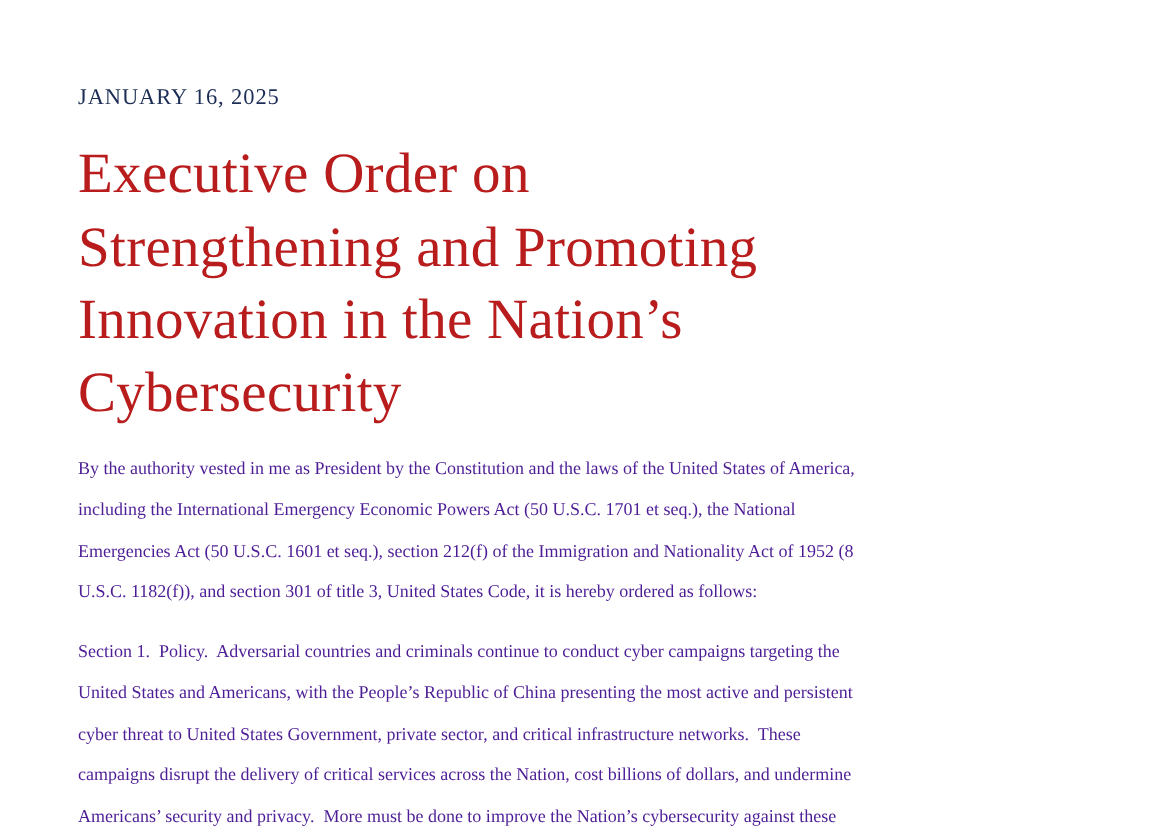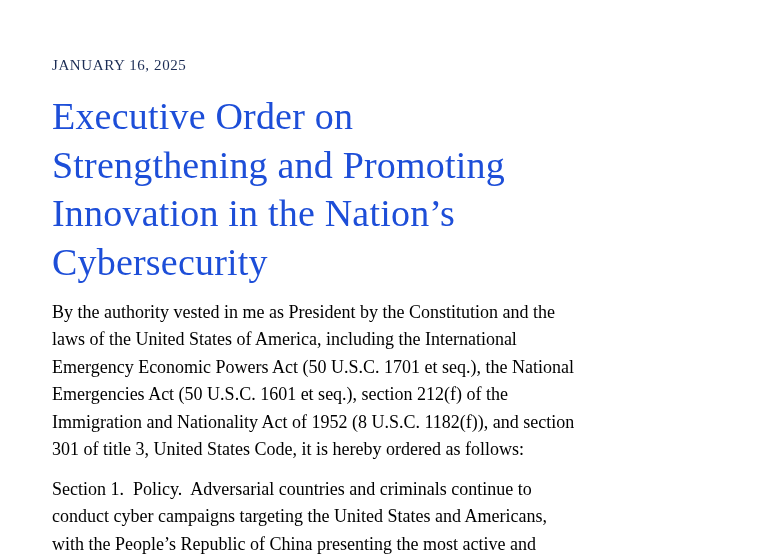--- a/index.html
+++ b/index.html
@@ -26,29 +26,29 @@
     letter-spacing: 0.6px;
     color: #1c2d55;
     font-weight: 400;
   }
   h1.page-title {
     margin: 17px 0 0 0;
     max-width: 622px;
     font-size: 38px;
     line-height: 1.28;
     font-weight: 400;
-    color: #1d4ed8;
+    color: #b91c1c;
     letter-spacing: 0.2px;
   }
   p.body-para {
     margin: 12px 0 0 0;
     max-width: 668px;
-    font-size: 18px;
+    font-size: 12px;
     line-height: 27.5px;
-    color: #000000;
+    color: #4c1d95;
     white-space: pre-wrap;
   }
   p.body-para .section-heading {
     font-weight: 400;
   }
 </style>
 </head>
 <body>
 
 <div class="page">

